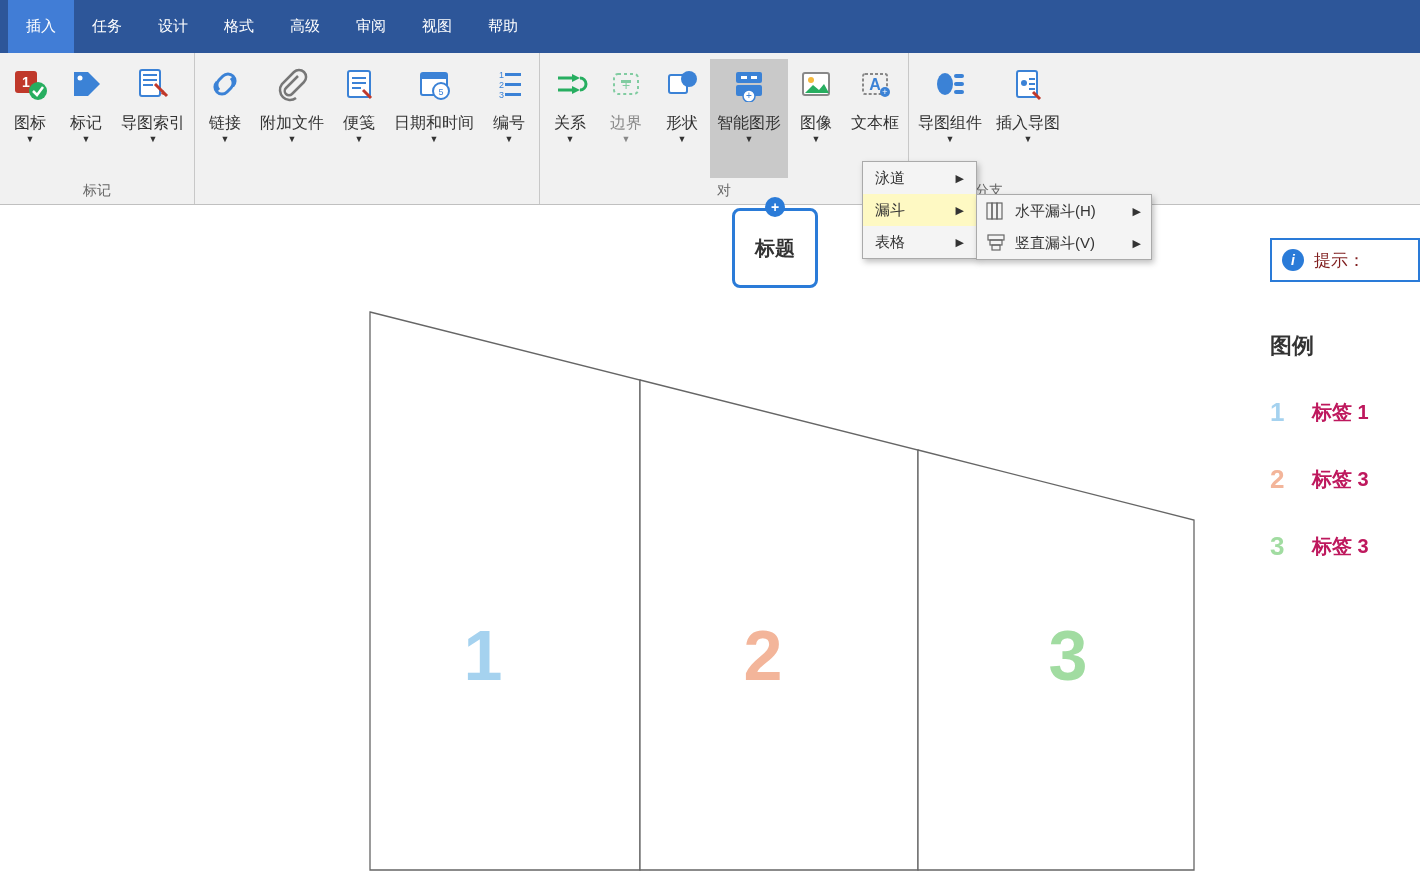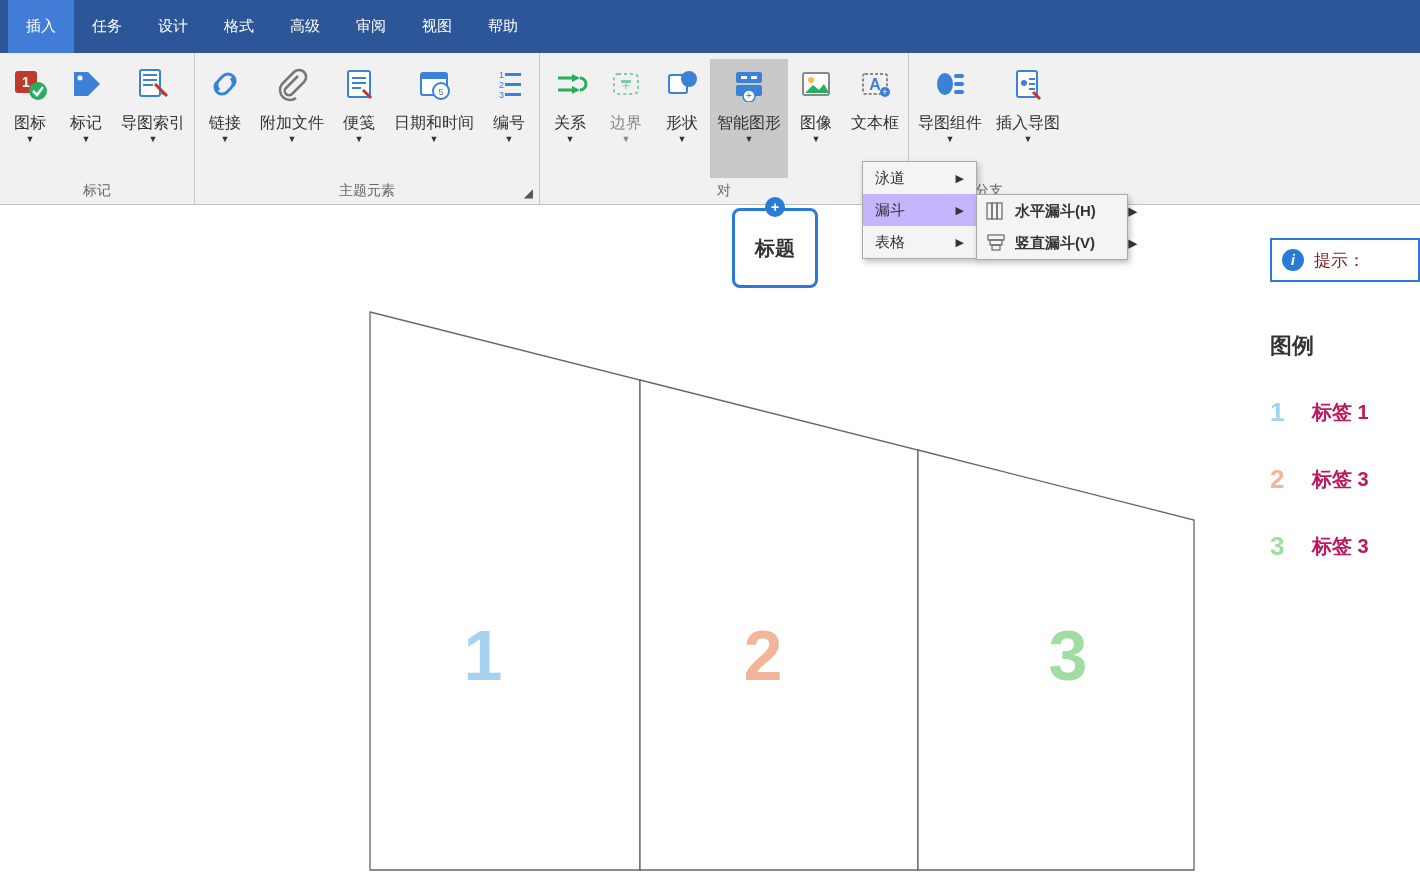--- a/index.html
+++ b/index.html
@@ -19,21 +19,21 @@
   .ribbon-btn.disabled { opacity: 0.55; cursor: default; }
   .ribbon-btn .icon { width: 40px; height: 40px; display: flex; align-items: center; justify-content: center; }
   .ribbon-btn .label { font-size: 16px; color: #333; margin-top: 10px; text-align: center; line-height: 18px; white-space: nowrap; }
   .ribbon-btn .dropdown-caret { font-size: 9px; color: #333; margin-top: 2px; }
   .ribbon-group-label { height: 26px; display: flex; align-items: center; justify-content: center; font-size: 14px; color: #666; position: relative; }
   .ribbon-group-label .launcher { position: absolute; right: 6px; bottom: 4px; font-size: 12px; color: #555; cursor: pointer; }
 
   
   .dropdown-menu { position: absolute; background: #f4f4f4; border: 1px solid #aaa; box-shadow: 2px 3px 6px rgba(0,0,0,.25); z-index: 30; }
   .dropdown-menu .item { display: flex; align-items: center; height: 32px; padding: 0 12px; font-size: 15px; color: #333; cursor: pointer; min-width: 110px; }
-  .dropdown-menu .item.hover { background: #c4b5fd; }
+  .dropdown-menu .item.hover { background: #fef9c3; }
   .dropdown-menu .item .txt { flex: 1; text-align: left; padding-right: 10px; }
   .dropdown-menu .item .arrow { font-size: 11px; color: #333; }
   .submenu { left: 100%; top: 32px; }
   .submenu .item { min-width: 170px; padding: 0 10px 0 8px; }
   .submenu .item .txt { text-align: left; padding: 0 8px; }
   .submenu .item .icn { width: 22px; display: flex; justify-content: center; }
   .title-node { position: absolute; left: 732px; top: 208px; width: 86px; height: 80px; border: 3px solid #2a7bd8; border-radius: 8px; display: flex; align-items: center; justify-content: center; font-size: 20px; font-weight: 700; color: #333; }
   .title-node .plus { position: absolute; top: -14px; left: 50%; transform: translateX(-50%); width: 20px; height: 20px; background: #2a7bd8; border-radius: 10px; color: #fff; font-size: 14px; display: flex; align-items: center; justify-content: center; }
 
   .funnel { position: absolute; left: 368px; top: 310px; width: 840px; height: 560px; }
@@ -162,24 +162,20 @@
               <text x="8" y="22" font-size="9" fill="#3b82d6">2</text>
               <rect x="14" y="17" width="16" height="3" fill="#3b82d6"></rect>
               <text x="8" y="32" font-size="9" fill="#3b82d6">3</text>
               <rect x="14" y="27" width="16" height="3" fill="#3b82d6"></rect>
             </svg>
         </span>
         <span class="label">编号</span>
         <span class="dropdown-caret">▼</span>
       </div>
     </div>
-    <div class="ribbon-group-label">
-      <span>主题元素</span>
-      <span class="launcher">◢</span>
-    </div>
   </div>
 
   <div class="ribbon-group">
     <div class="ribbon-buttons">
       <div class="ribbon-btn">
         <span class="icon">
           <svg width="36" height="36" viewBox="0 0 36 36">
               <path d="M6 12 h14 M6 24 h14" stroke="#27ae60" stroke-width="3" fill="none"></path>
               <polygon points="20,8 28,12 20,16" fill="#27ae60"></polygon>
               <polygon points="20,20 28,24 20,28" fill="#27ae60"></polygon>
@@ -294,21 +290,21 @@
     </div>
     <div class="item hover">
       <span class="txt">漏斗</span>
       <span class="arrow">▶</span>
     </div>
     <div class="item">
       <span class="txt">表格</span>
       <span class="arrow">▶</span>
     </div>
 
-    <div class="dropdown-menu submenu" style="width:152px;font-weight:bold;">
+    <div class="dropdown-menu submenu" style="width:176px;">
       <div class="item">
         <span class="icn">
           <svg width="20" height="18" viewBox="0 0 20 18">
               <rect x="1" y="1" width="5" height="16" fill="none" stroke="#666" stroke-width="1.2"></rect>
               <rect x="6" y="1" width="5" height="16" fill="none" stroke="#666" stroke-width="1.2"></rect>
               <rect x="11" y="1" width="5" height="16" fill="none" stroke="#666" stroke-width="1.2"></rect>
             </svg>
         </span>
         <span class="txt">水平漏斗(H)</span>
         <span class="arrow">▶</span>

